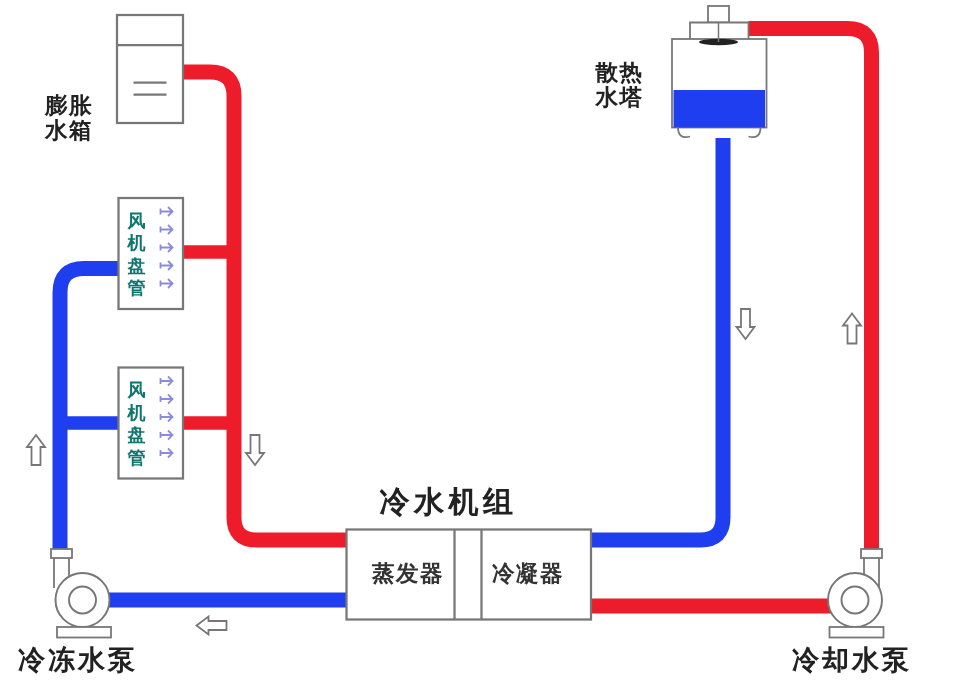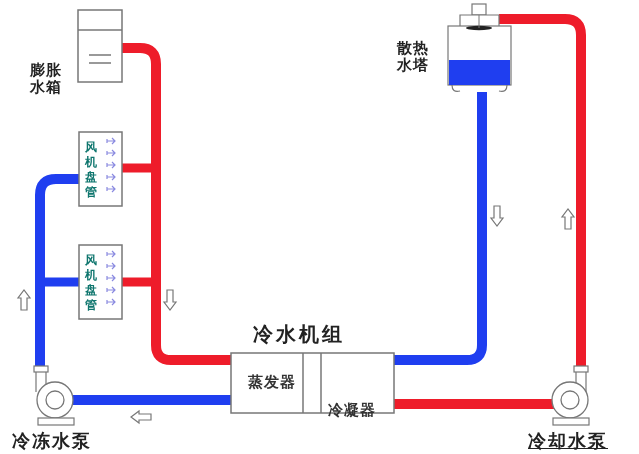--- a/index.html
+++ b/index.html
@@ -115,21 +115,21 @@
 <div class="lbl lbl-sm" style="left:30px; top:30px;margin-top:32px;">
   <div>膨胀</div>
   <div>水箱</div>
 </div>
 
 <div class="lbl lbl-vert" style="left:85px; top:140px;">风机盘管</div>
 <div class="lbl lbl-vert" style="left:85px; top:253px;">风机盘管</div>
 
 <div class="lbl lbl-big" style="left:253px; top:323px;">冷水机组</div>
 <div class="lbl lbl-box" style="left:248px; top:374px;">蒸发器</div>
-<div class="lbl lbl-box" style="left:328px; top:374px;margin-top:28px;">冷凝器</div>
+<div class="lbl lbl-box" style="left:328px; top:374px;">冷凝器</div>
 
 <div class="lbl lbl-sm" style="left:397px; top:40px;">
   <div>散热</div>
   <div>水塔</div>
 </div>
 
 <div class="lbl lbl-pump" style="left:12px; top:431px;">冷冻水泵</div>
-<div class="lbl lbl-pump" style="left:528px; top:431px;text-decoration:underline;">冷却水泵</div>
+<div class="lbl lbl-pump" style="left:528px; top:431px;">冷却水泵</div>
 
 </body></html>

